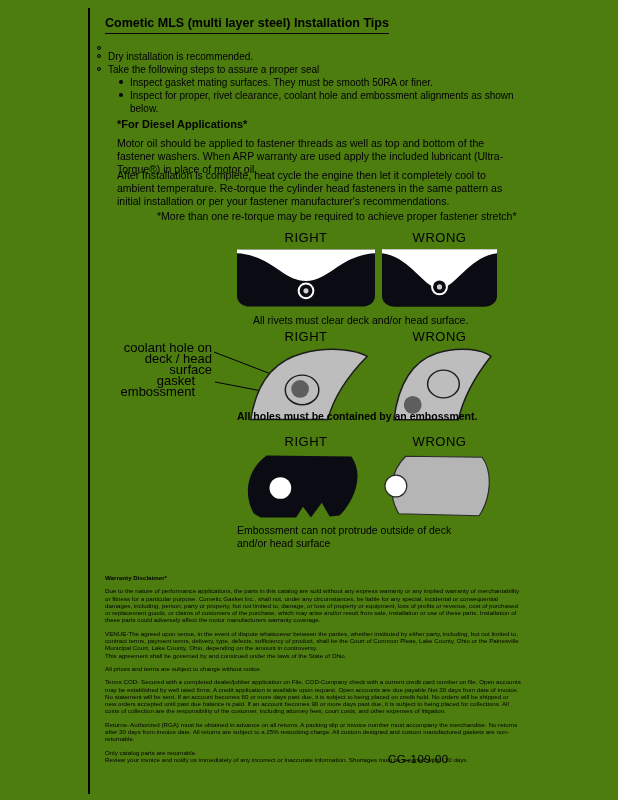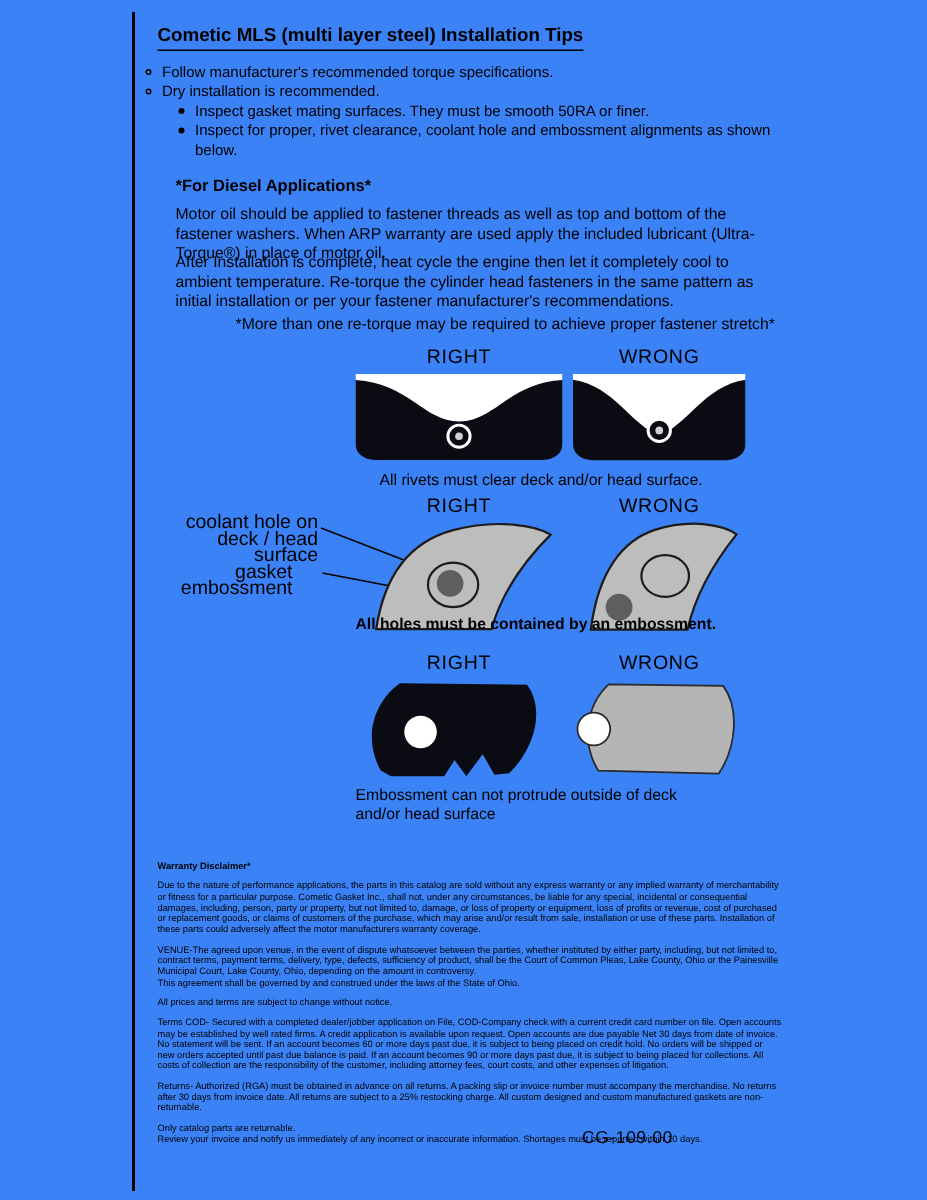--- a/index.html
+++ b/index.html
@@ -1,18 +1,18 @@
 <!DOCTYPE html>
 <html><head>
 <meta charset="utf-8">
 <style>
   * { margin:0; padding:0; box-sizing:border-box; }
   html,body { background:#ffffff; }
   .page {
-    position:relative; width:618px; height:800px; background:#3b82f6;
+    position:relative; width:618px; height:800px; background:#4d7c0f;
     font-family:"Liberation Sans", sans-serif; color:#000; overflow:hidden;
   }
   .abs { position:absolute; }
   .rule-left { left:88px; top:8px; width:2px; height:786px; background:#000; }
 
   .title {
     left:105px; top:16px; font-size:12.5px; font-weight:bold;
     border-bottom:1.5px solid #000; padding-bottom:3px; white-space:nowrap;
   }
 
@@ -66,25 +66,28 @@
 
 <div class="page">
 
   <div class="abs rule-left"></div>
 
   <div class="abs title">Cometic MLS (multi layer steel) Installation Tips</div>
 
   <div class="abs tips">
     <div class="tip-row">
       <span class="o-bullet"></span>
-      <span>Follow manufacturer's recommended torque specifications.</span>
     </div>
     <div class="tip-row">
       <span class="o-bullet"></span>
       <span>Dry installation is recommended.</span>
+    </div>
+    <div class="tip-row">
+      <span class="o-bullet"></span>
+      <span>Take the following steps to assure a proper seal</span>
     </div>
     <div class="tip-sub">
       <span class="f-bullet"></span>
       <span>Inspect gasket mating surfaces.  They must be smooth 50RA or finer.</span>
     </div>
     <div class="tip-sub">
       <span class="f-bullet"></span>
       <span>Inspect for proper, rivet clearance, coolant hole and embossment alignments as shown below.</span>
     </div>
   </div>

